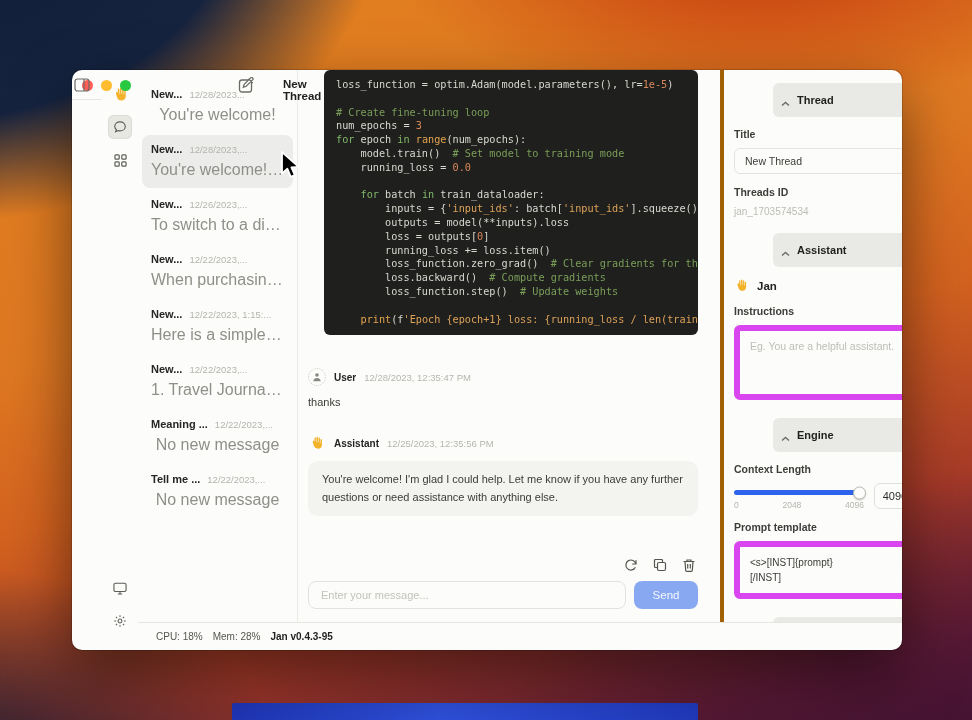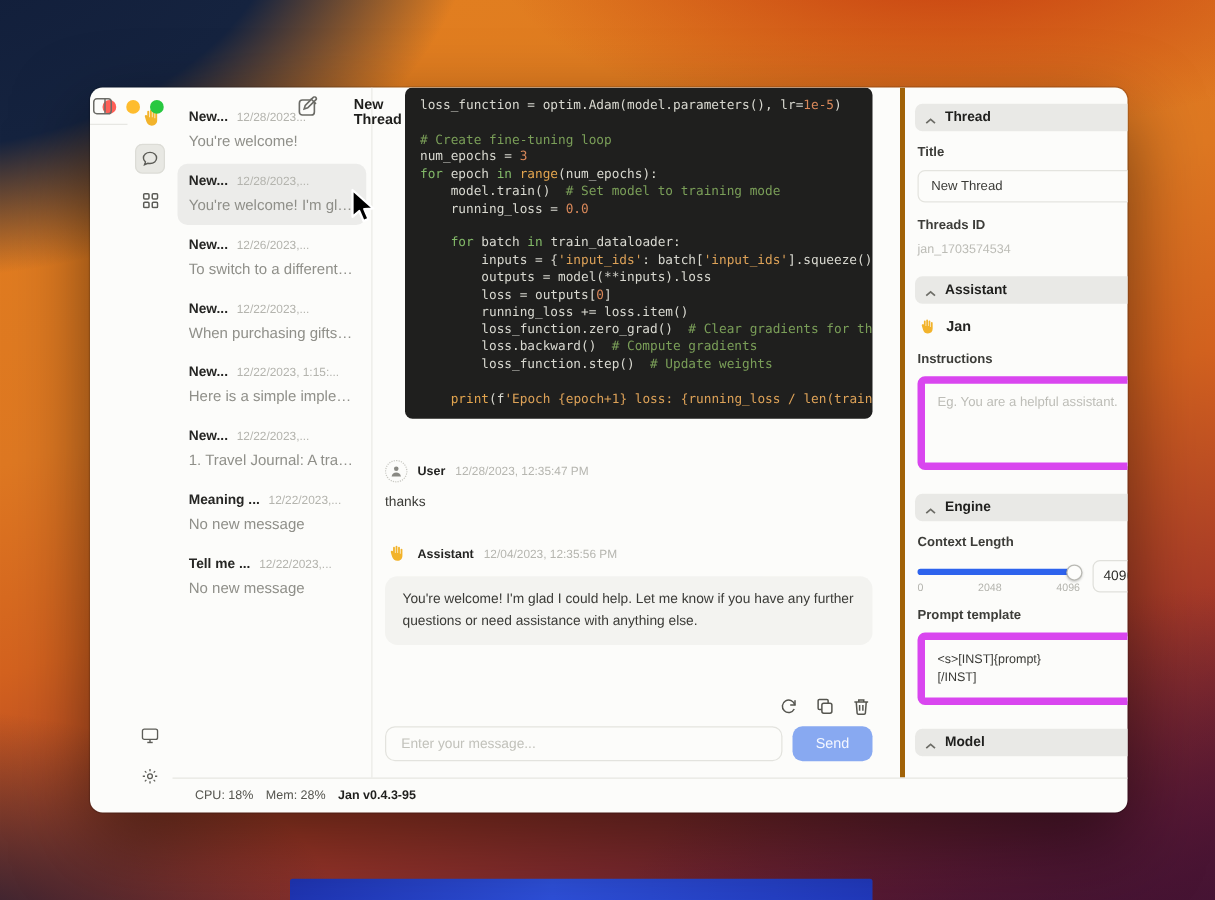--- a/index.html
+++ b/index.html
@@ -42,21 +42,21 @@
   .rest { flex:1; display:flex; flex-direction:column; min-width:0; }
   .columns { flex:1; display:flex; min-height:0; }
 
   
   .thread-list { width:160px; flex:0 0 160px; border-right:1px solid #eaeae6; padding:10px 4px 0; overflow:hidden; }
   .thread-item { padding:8px 9px 9px; border-radius:8px; margin-bottom:2px; }
   .thread-item.selected { background:#ececea; }
   .ti-head { display:flex; align-items:baseline; gap:7px; white-space:nowrap; overflow:hidden; }
   .ti-title { font-weight:700; font-size:11px; color:#262624; }
   .ti-date { font-size:9.5px; color:#b4b4ae; overflow:hidden; text-overflow:ellipsis; }
-  .ti-preview { margin-top:6px; font-size:12px; color:#8f8f89; white-space:nowrap; overflow:hidden; text-overflow:ellipsis; }
+  .ti-preview { margin-top:6px; font-size:16px; color:#8f8f89; white-space:nowrap; overflow:hidden; text-overflow:ellipsis;text-align:center; }
 
   
   .main { flex:1; min-width:0; display:flex; flex-direction:column; border-right:4px solid #a16207; }
   .chat-scroll { flex:1; overflow:hidden; padding:0 22px 0 10px; }
   .code-block { margin-left:16px; width:374px; height:265px; background:#1f1f1e; border-radius:6px;
     padding:8px 12px; overflow:hidden; font-family:"DejaVu Sans Mono", monospace;
     font-size:10.2px; line-height:13.8px; }
   .code-line { white-space:pre; }
   .tk-d{ color:#d8d8d0; } .tk-c{ color:#7a9e58; } .tk-k{ color:#82b868; }
   .tk-s{ color:#dda258; } .tk-n{ color:#d9885a; } .tk-f{ color:#e2a44e; }
@@ -77,22 +77,22 @@
   .action-btn { width:14px; height:14px; cursor:pointer; }
   .input-row { display:flex; gap:8px; }
   .msg-input { flex:1; height:28px; border:1px solid #e3e3de; border-radius:8px; padding:0 12px;
     font-family:"Liberation Sans", sans-serif; font-size:11px; color:#3b3b37; background:#fcfcfa; outline:none; }
   .msg-input::placeholder { color:#c2c2bb; }
   .send-btn { width:64px; height:28px; border:none; border-radius:8px; background:#88a9f1;
     color:#f4f7ff; font-family:"Liberation Sans", sans-serif; font-size:11.5px; cursor:pointer; }
 
   
   .right-panel { width:202px; flex:0 0 202px; padding:13px 8px 0; overflow:hidden; }
-  .rp-header { height:22px; background:#e9e9e6; border-radius:6px; display:flex; align-items:center;
-    gap:7px; padding:0 8px; }
+  .rp-header { height:34px; background:#e9e9e6; border-radius:6px; display:flex; align-items:center;
+    gap:7px; padding:0 8px;margin-left:41px; }
   .rp-header .chev { color:#6d6d67; width:9px; height:6px; }
   .rp-header .rp-title { font-weight:700; font-size:11px; color:#1f1f1d; flex:1; }
   .rp-header .kebab { color:#55554f; font-size:11px; letter-spacing:0; cursor:pointer; }
   .rp-body { padding:11px 2px 3px; }
   .rp-label { font-weight:600; font-size:10.5px; color:#3d3d39; margin-bottom:8px; }
   .rp-input { width:100%; height:26px; border:1px solid #e4e4df; border-radius:6px; padding:0 10px;
     font-family:"Liberation Sans", sans-serif; font-size:10.5px; color:#3b3b37; background:#fcfcfa; outline:none; }
   .rp-muted { font-size:10px; color:#bcbcb6; }
   .rp-textarea { position:relative; }
   .rp-textarea textarea { width:100%; border:6px solid #d946ef; border-radius:6px; resize:none;
@@ -293,21 +293,21 @@
             </div>
             <div class="msg-plain">thanks</div>
 
             <div class="msg-head assistant">
               <span class="avatar hand-icon">
                 <svg width="16" height="16" viewBox="0 0 24 24">
                     <path fill="#f2b32b" d="M8.2 12V4.8a1.1 1.1 0 1 1 2.2 0V11h.8V3.6a1.1 1.1 0 1 1 2.2 0V11h.8V4.8a1.1 1.1 0 1 1 2.2 0V12h.8V7a1.1 1.1 0 1 1 2.2 0v7.5c0 3.6-2.4 6-6 6-3.2 0-5.2-1.7-6.2-4.6-.6-1.9-1.4-4.5-1.7-5.7-.2-.8.2-1.5 1-1.7.7-.2 1.4.2 1.7.9l1 2.6z"></path>
                   </svg>
               </span>
               <span class="msg-role">Assistant</span>
-              <span class="msg-time">12/04/2023, 12:35:56 PM</span>
+              <span class="msg-time">12/25/2023, 12:35:56 PM</span>
             </div>
             <div class="msg-bubble">You're welcome! I'm glad I could help. Let me know if you have any further questions or need assistance with anything else.</div>
           </div>
 
           <div class="composer">
             <div class="action-row">
               <span class="action-btn">
                 <svg viewBox="0 0 14 14" fill="none" stroke="currentColor" stroke-width="1.2">
                   <path d="M11.8 6a5 5 0 1 0-.4 3.2"></path>
                     <path d="M12 2.5V6H8.6" stroke-linecap="round"></path>

